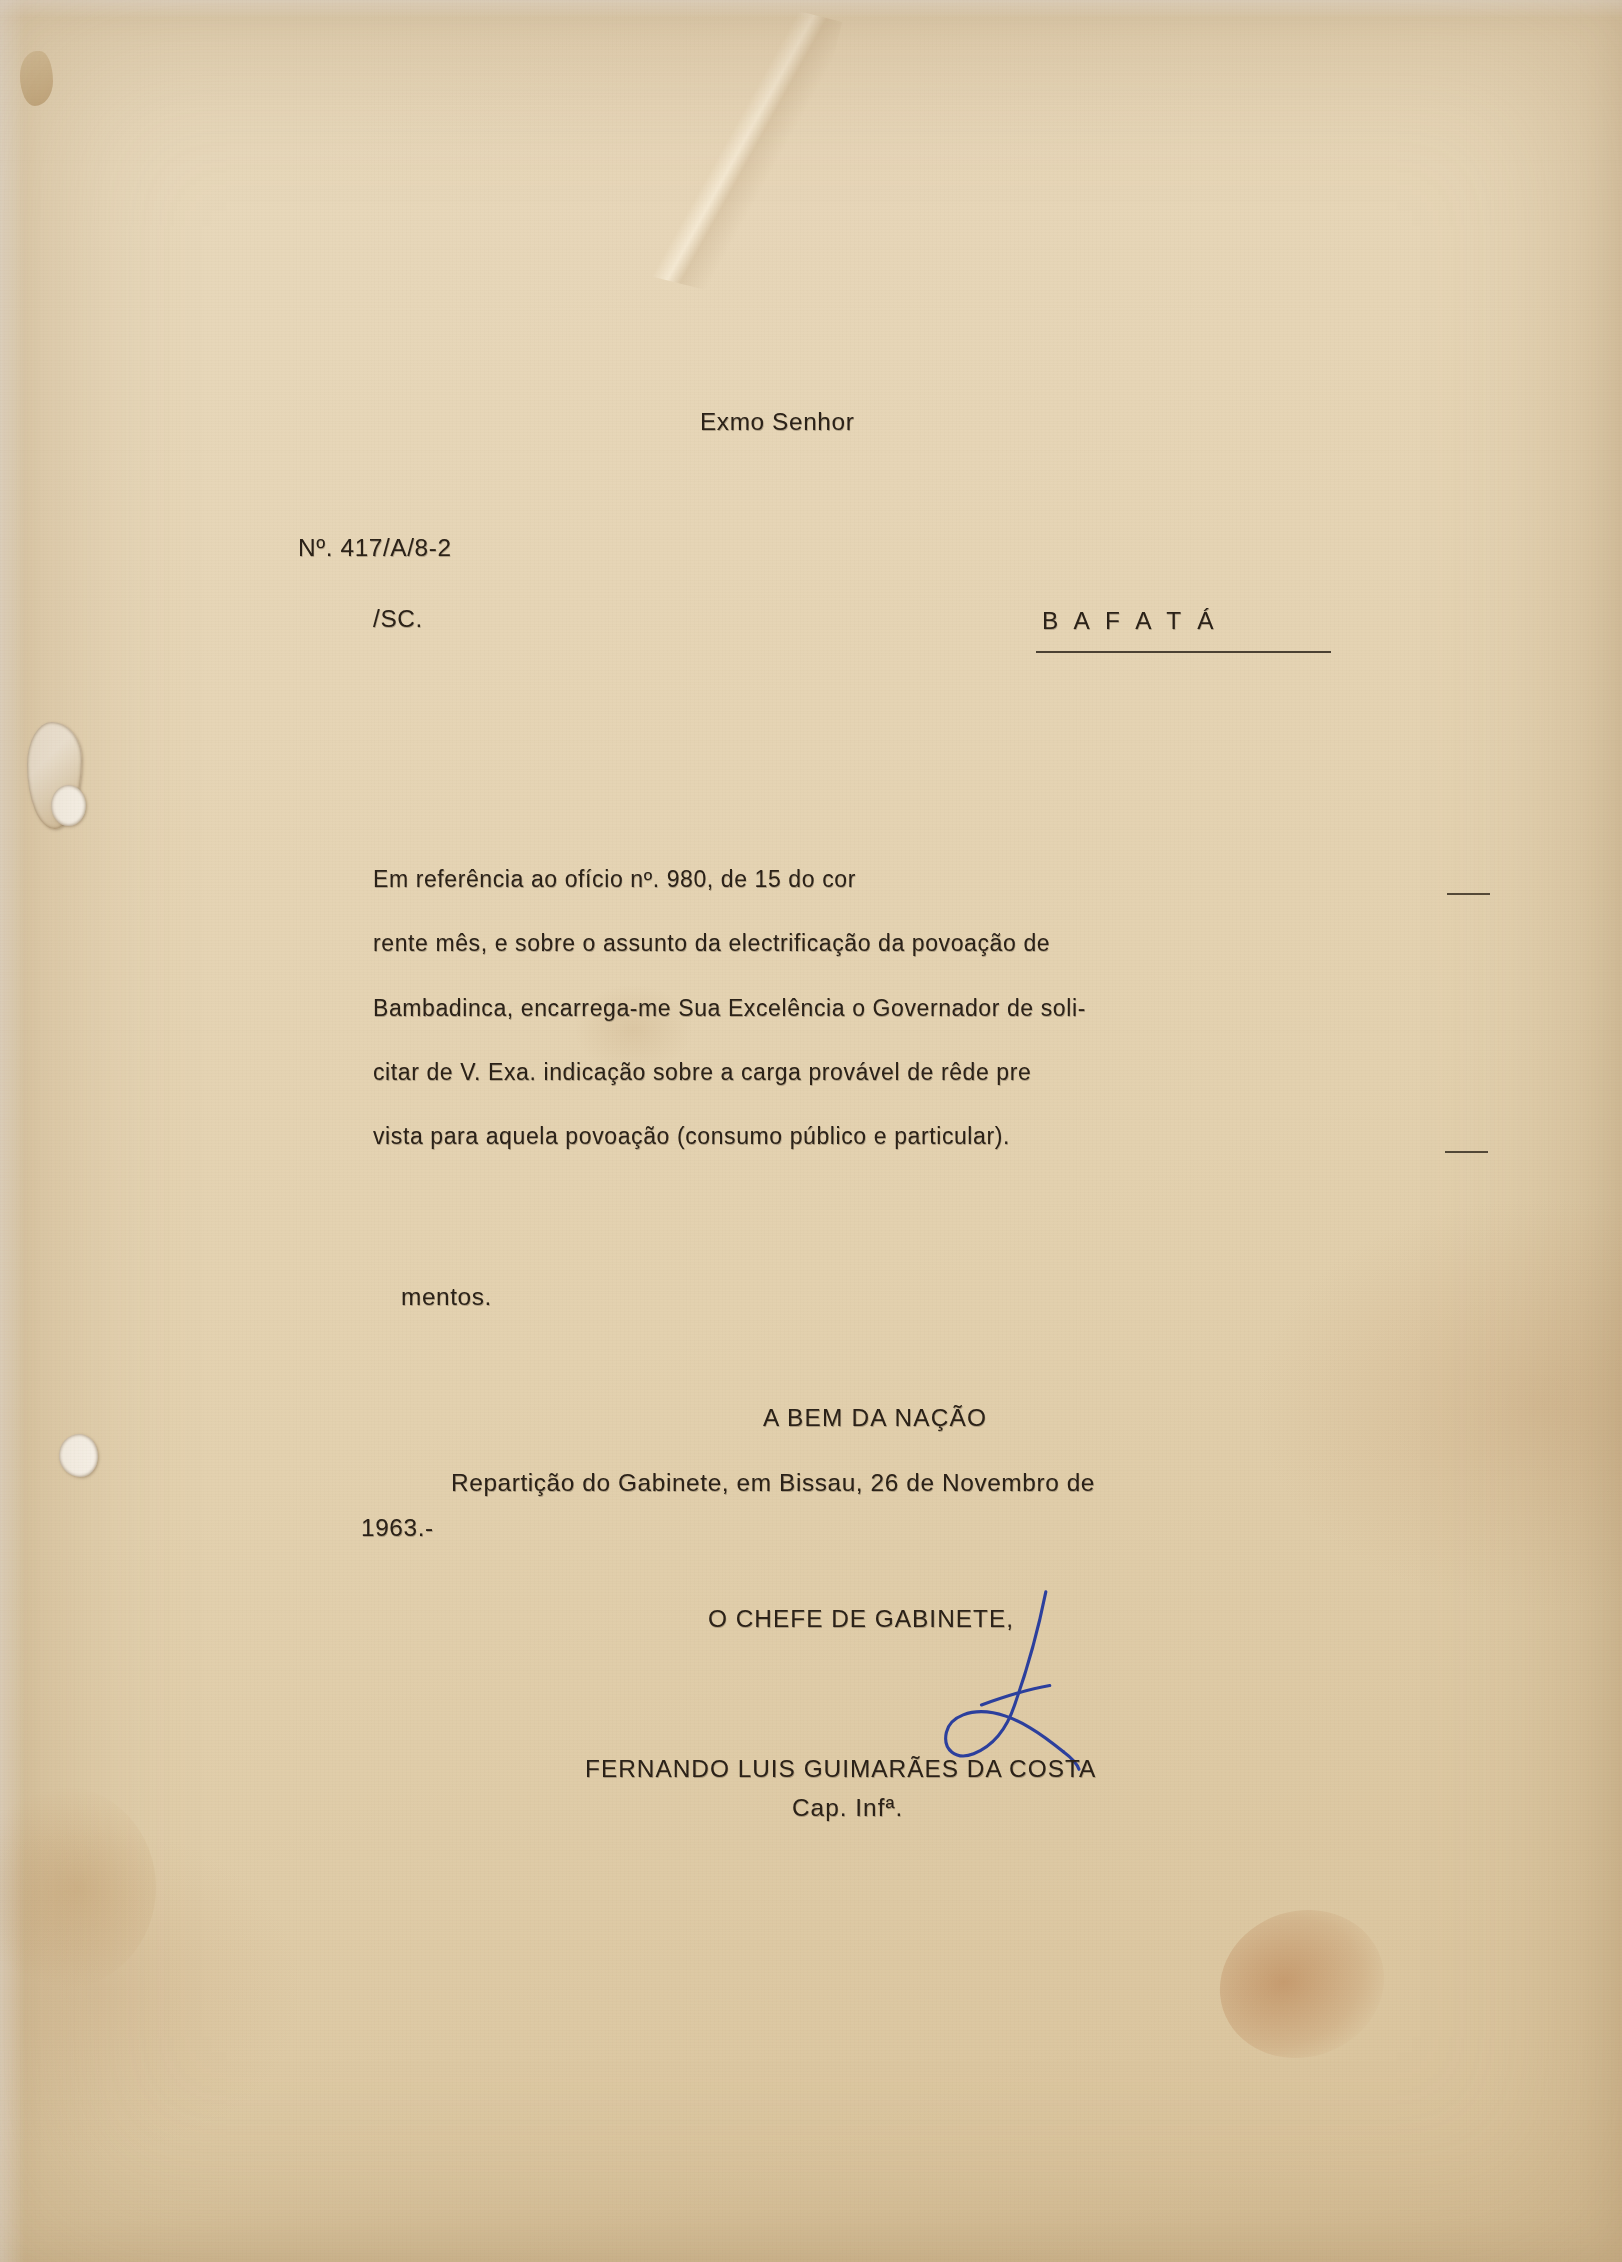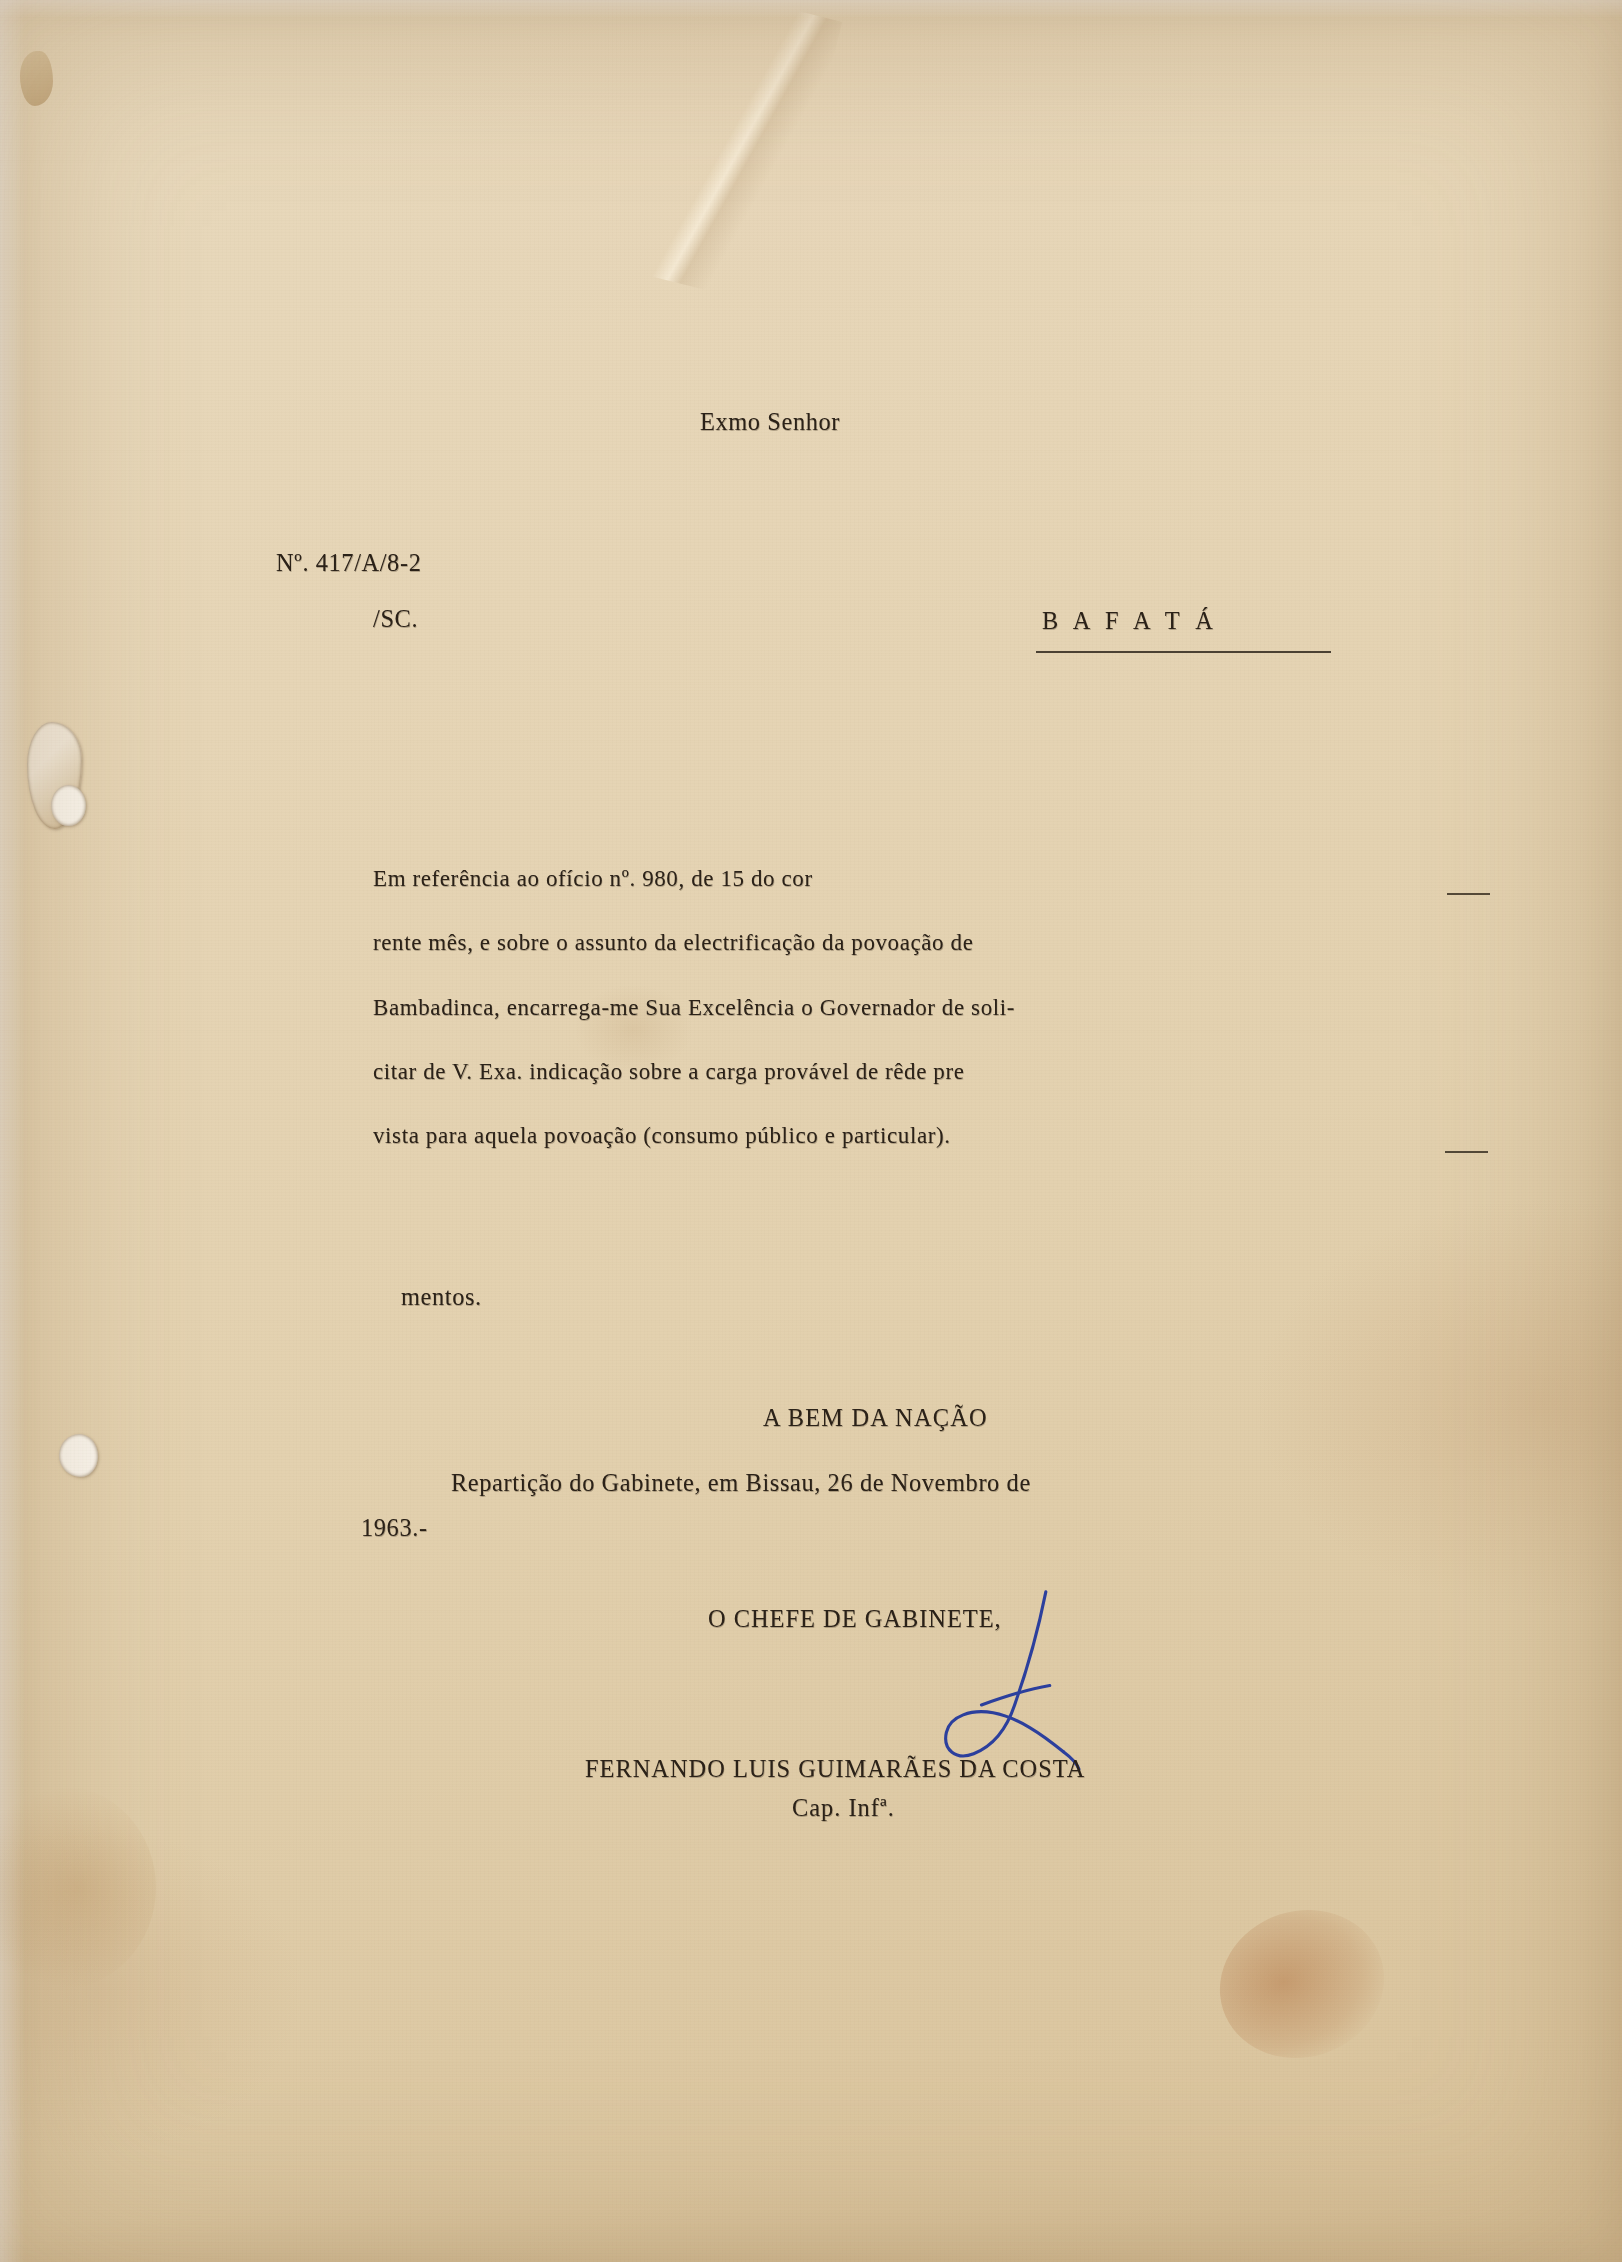--- a/index.html
+++ b/index.html
@@ -111,31 +111,31 @@
   }
 
   
   .doc {
     position: absolute;
     inset: 0;
   }
   .tw {
     position: absolute;
     white-space: pre;
-    font-family: Liberation Serif, serif;
+    font-family: Liberation Sans, sans-serif;
     font-size: 24.4px;
     letter-spacing: 0.6px;
     color: #2a2118;
     text-shadow: 0.6px 0.6px 0 rgba(60,45,30,0.30);
     text-align: right;
   }
 
   #addressee-line1 { left: 700px; top: 408px; }
   #addressee-line2 { left: 741px; top: 480px; }
-  #ref-number      { left: 276px; top: 534px; margin-top: 15px; }
+  #ref-number      { left: 298px; top: 534px; }
   #ref-section     { left: 373px; top: 605px; }
 
   #city-line {
     left: 1042px; top: 607px;
     letter-spacing: 4.9px;
   }
   #city-underline {
     position: absolute;
     left: 1036px; top: 651px;
     width: 295px; height: 2px;

